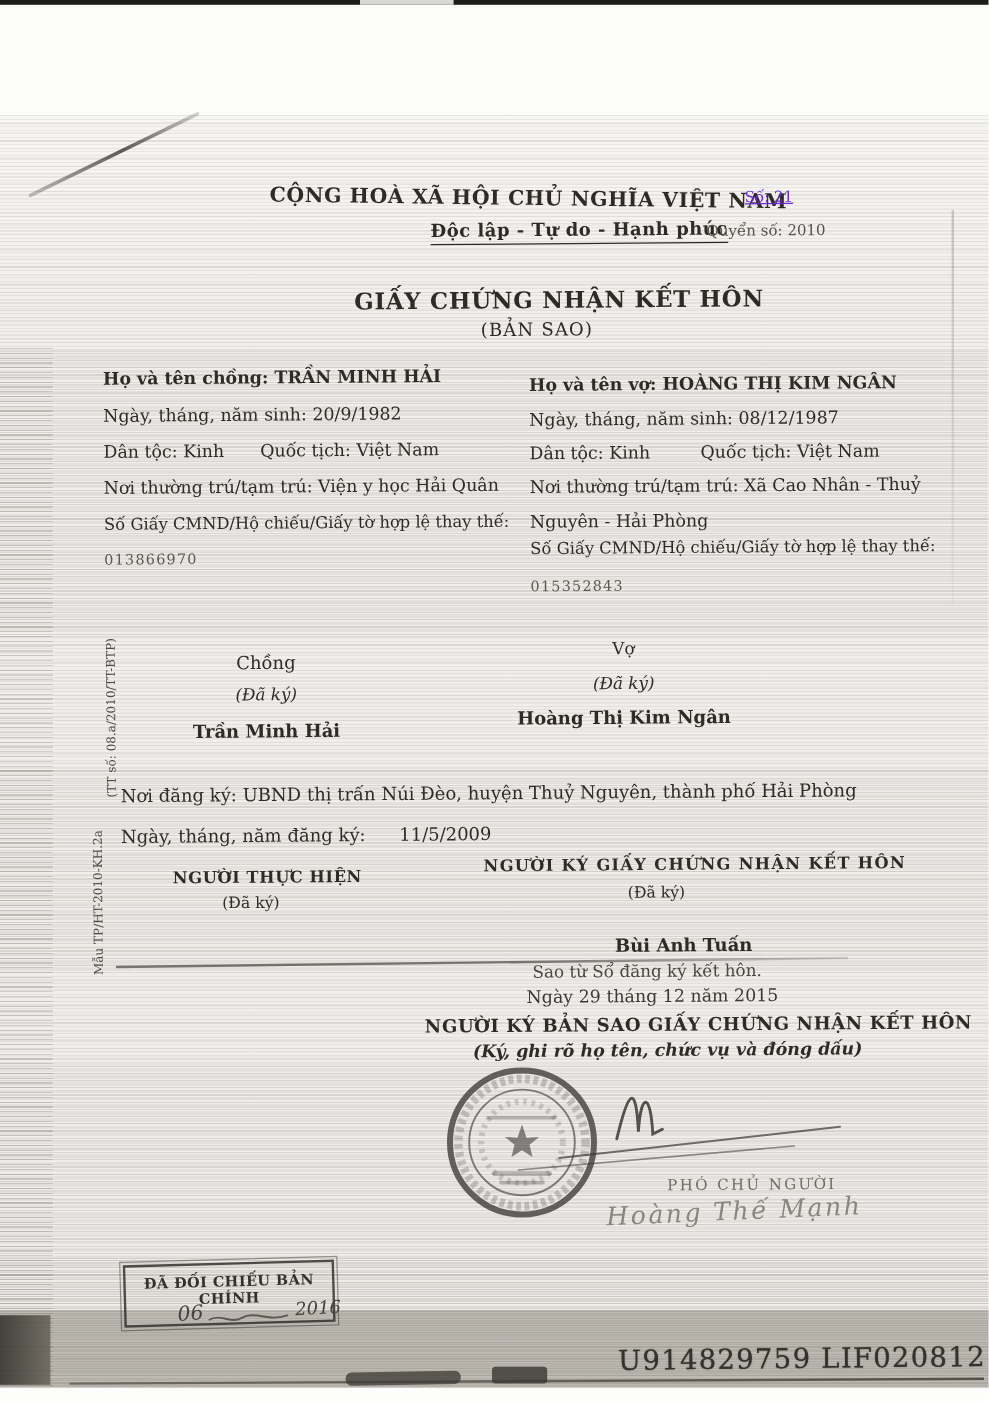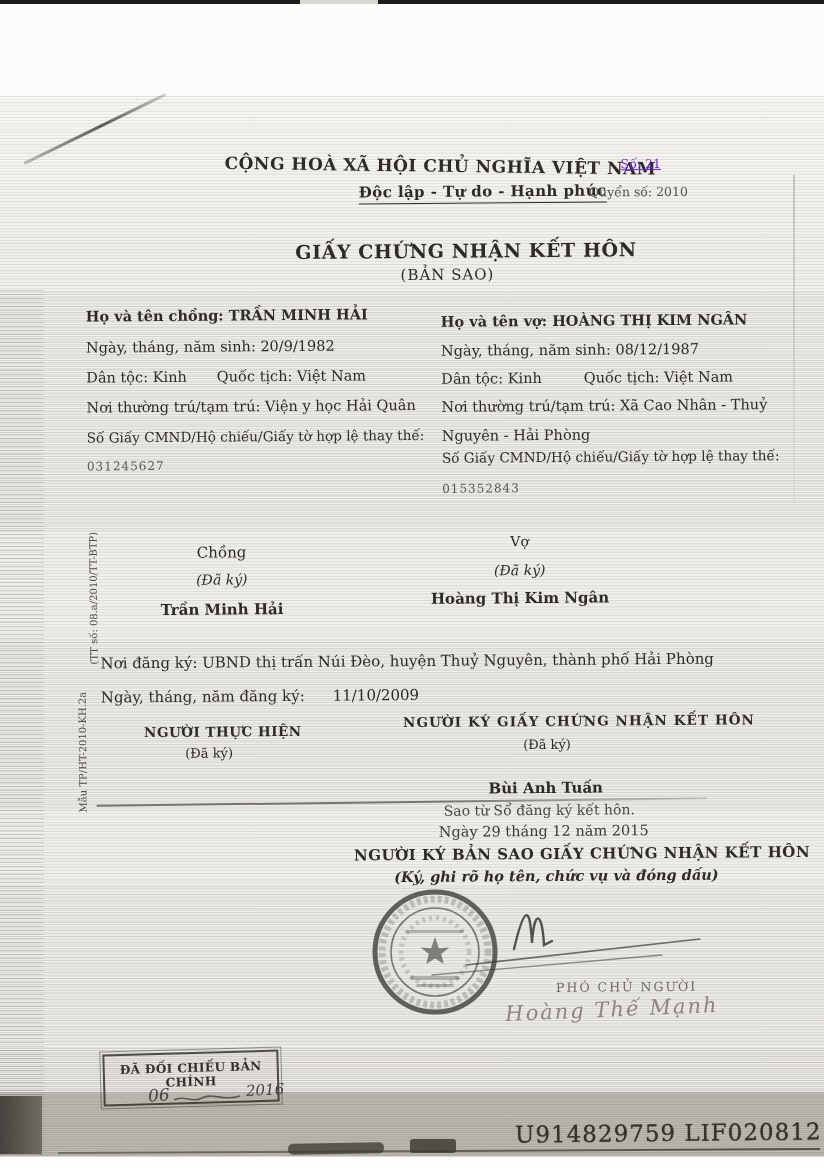--- a/index.html
+++ b/index.html
@@ -76,21 +76,21 @@
   .c-bride-name { left:420px; top:590px; width:200px; text-align:center; }
 
   .reg-place { left:100px; top:652px; font-size:15px; }
   .reg-date { left:100px; top:686px; font-size:15px; }
   .reg-date-val { margin-left:28px; }
 
   .exec-title { left:143px; top:722px; font-size:13.5px; font-weight:bold; letter-spacing:.5px; }
   .exec-note { left:184px; top:744px; font-size:13px; }
   .signer-title { left:402px; top:714px; font-size:13.5px; font-weight:bold; letter-spacing:1.1px; }
   .signer-note { left:522px; top:738px; font-size:13px; }
-  .signer-name { left:487px; top:780px; font-size:15px; font-weight:bold; }
+  .signer-name { left:511px; top:780px; font-size:15px; font-weight:bold; }
   .rule { position:absolute; left:95px; top:801px; width:610px; height:1.5px;
     background:linear-gradient(90deg, rgba(45,42,38,.6) 0 55%, rgba(45,42,38,.18)); transform:rotate(-0.25deg); }
 
   .copy-source { left:442px; top:803px; font-size:14px; color:#4a4742; }
   .copy-date { left:437px; top:824px; font-size:14.5px; color:#3c3934; }
   .copy-title { left:352px; top:846px; font-size:15px; font-weight:bold; letter-spacing:.5px; }
   .copy-note { left:392px; top:868px; font-size:14.5px; font-weight:bold; font-style:italic; }
   .vice-pos { left:553px; top:981px; font-size:12.5px; color:#6f6b64; letter-spacing:2px; }
   .vice-name { left:502px; top:999px; font-size:21px; font-style:italic; color:#8b867d;
     letter-spacing:2px; transform:rotate(-2deg); }
@@ -183,21 +183,21 @@
     <div class="abs cert-sub">(BẢN SAO)</div>
 
     <div class="col groom-col">
       <div class="row bold" style="top:0;">Họ và tên chồng: TRẦN MINH HẢI</div>
       <div class="row" style="top:32px;">Ngày, tháng, năm sinh: 20/9/1982</div>
       <div class="row" style="top:62px;">
         <span>Dân tộc:  Kinh</span><span class="gap1">Quốc tịch: Việt Nam</span>
       </div>
       <div class="row" style="top:92px;">Nơi thường trú/tạm trú: Viện y học Hải Quân</div>
       <div class="row idlabel" style="top:122px;">Số Giấy CMND/Hộ chiếu/Giấy tờ hợp lệ thay thế:</div>
-      <div class="row idnum" style="top:152px;">031245627</div>
+      <div class="row idnum" style="top:152px;">013866970</div>
     </div>
 
     <div class="col bride-col">
       <div class="row bold" style="top:0;">Họ và tên vợ: HOÀNG THỊ KIM NGÂN</div>
       <div class="row" style="top:30px;">Ngày, tháng, năm sinh: 08/12/1987</div>
       <div class="row" style="top:58px;">
         <span>Dân tộc: Kinh</span><span class="gap2">Quốc tịch: Việt Nam</span>
       </div>
       <div class="row" style="top:86px;">Nơi thường trú/tạm trú: Xã Cao Nhân - Thuỷ</div>
       <div class="row" style="top:115px;">Nguyên - Hải Phòng</div>
@@ -207,21 +207,21 @@
 
     <div class="abs sig-role c-groom-role">Chồng</div>
     <div class="abs sig-note c-groom-note">(Đã ký)</div>
     <div class="abs sig-name c-groom-name">Trần Minh Hải</div>
     <div class="abs sig-role c-bride-role">Vợ</div>
     <div class="abs sig-note c-bride-note">(Đã ký)</div>
     <div class="abs sig-name c-bride-name">Hoàng Thị Kim Ngân</div>
 
     <div class="abs reg-place">Nơi đăng ký: UBND thị trấn Núi Đèo, huyện Thuỷ Nguyên, thành phố Hải Phòng</div>
     <div class="abs reg-date">
-      <span>Ngày, tháng, năm đăng ký:</span><span class="reg-date-val">11/10/2009</span>
+      <span>Ngày, tháng, năm đăng ký:</span><span class="reg-date-val">11/5/2009</span>
     </div>
 
     <div class="abs exec-title">NGƯỜI THỰC HIỆN</div>
     <div class="abs exec-note">(Đã ký)</div>
     <div class="abs signer-title">NGƯỜI KÝ GIẤY CHỨNG NHẬN KẾT HÔN</div>
     <div class="abs signer-note">(Đã ký)</div>
     <div class="abs signer-name">Bùi Anh Tuấn</div>
     <div class="rule"></div>
 
     <div class="abs copy-source">Sao từ Sổ đăng ký kết hôn.</div>

